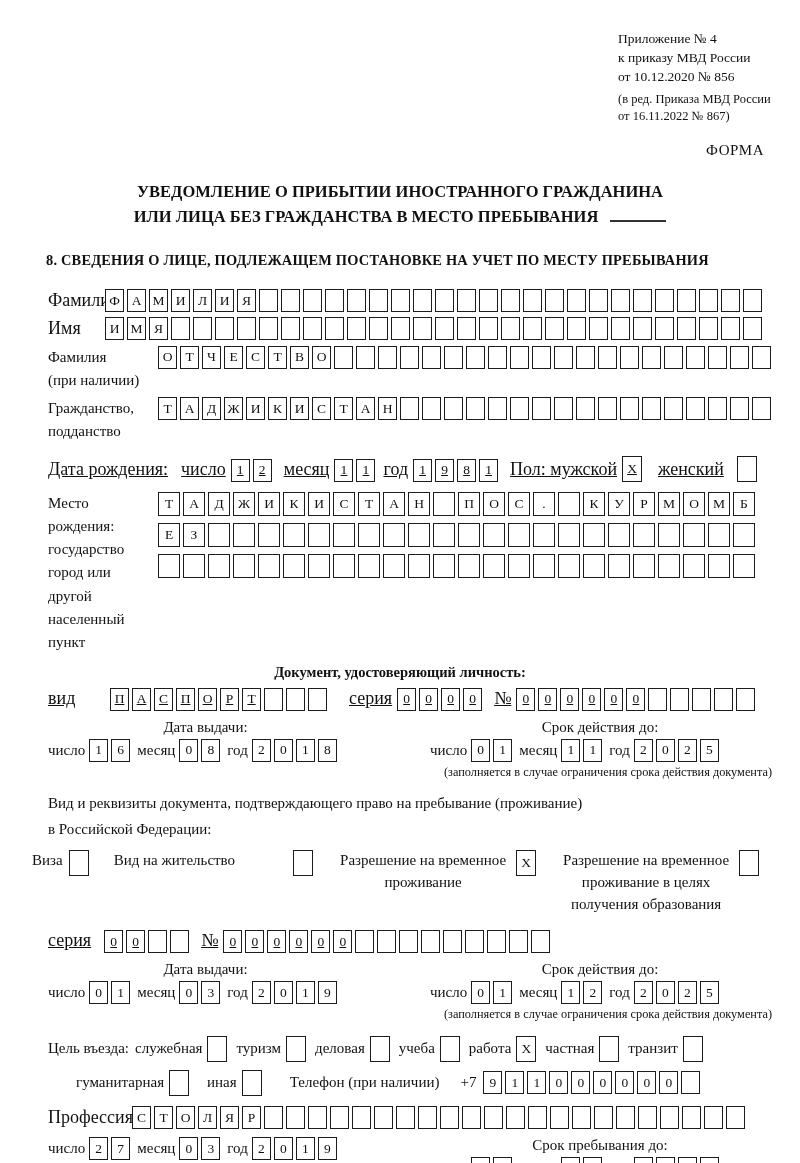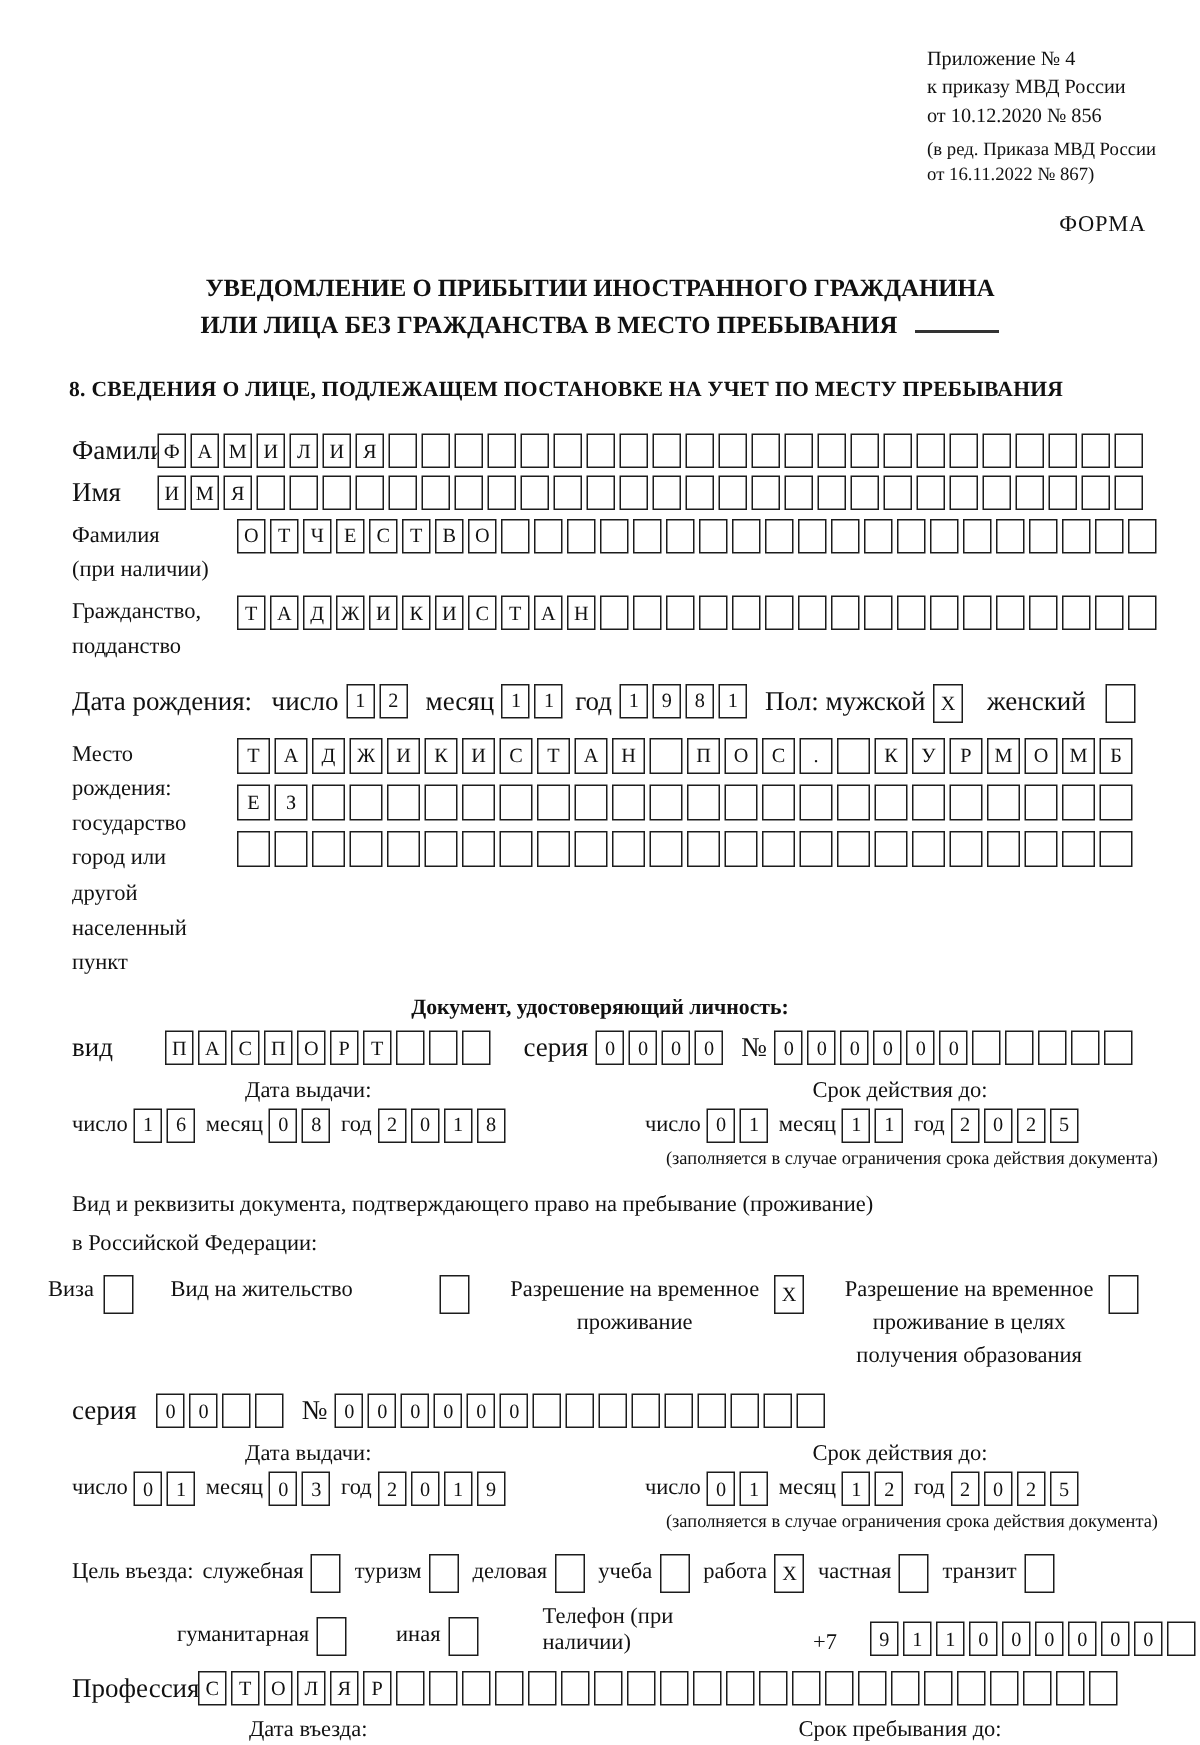--- a/index.html
+++ b/index.html
@@ -19,21 +19,21 @@
   .lbl{font-size:18px;line-height:1.3;flex:none;}
   .lbl-col{flex:none;font-size:15px;line-height:1.55;}
   .w57{width:57px;} .w110{width:110px;} .w80{width:84px;}
   .boxrow{display:flex;flex-wrap:nowrap;}
   .cell{box-sizing:border-box;flex:none;width:19px;height:23px;border:1.6px solid #1c1c1c;margin-right:3px;
         display:flex;align-items:center;justify-content:center;font-size:13.5px;line-height:1;background:#fff;}
   .wide .cell{width:22px;height:24px;}
   .cbrow .cell{width:20px;height:26px;}
   .stackrows .boxrow{margin-bottom:7px;}
 
-  .inline{display:flex;align-items:flex-start;gap:5px;font-size:15px;}
+  .inline{display:flex;align-items:flex-end;gap:5px;font-size:15px;text-decoration:underline;}
   .gap8{margin-left:8px;} .gap14{margin-left:14px;} .gap4{margin-left:4px;}
 
   .doc-heading{text-align:center;font-weight:bold;font-size:14.5px;margin-top:10px;}
 
   .daterow{display:flex;padding:0 30px 0 48px;margin-top:8px;}
   .dg{display:flex;flex-direction:column;}
   .dg-left{width:315px;}
   .dg-right{width:340px;margin-left:auto;}
   .dg-head{text-align:center;font-size:15px;margin-bottom:3px;}
   .dg-line{display:flex;align-items:center;gap:4px;font-size:15px;}
@@ -41,21 +41,21 @@
 
   .intro{padding-left:48px;font-size:15px;line-height:1.75;margin-top:10px;}
 
   .perm-row{display:flex;align-items:flex-start;padding-left:32px;margin-top:8px;}
   .perm-item{display:flex;align-items:flex-start;}
   .perm-text{font-size:15px;line-height:1.45;text-align:center;}
   .perm-text.left{text-align:left;}
   .mr6{margin-right:6px;} .mr10{margin-right:10px;}
 
   .purpose{display:flex;align-items:center;gap:6px;padding-left:48px;margin-top:14px;font-size:15px;flex-wrap:nowrap;}
-  .purpose2{display:flex;align-items:flex-end;gap:22px;padding-left:118px;margin-top:8px;font-size:15px;}
+  .purpose2{display:flex;align-items:center;gap:7px;padding-left:76px;margin-top:8px;font-size:15px;}
   .p-item{display:flex;align-items:center;gap:5px;}
 </style>
 </head>
 <body>
 
 <div class="page">
 
   <div class="appendix">
     <div>Приложение № 4</div>
     <div>к приказу МВД России</div>
@@ -644,21 +644,20 @@
         <span class="cell"></span>
         <span class="cell"></span>
         <span class="cell"></span>
         <span class="cell"></span>
         <span class="cell"></span>
       </span>
   </div>
 
   <div class="daterow">
     <div class="dg dg-left">
-      <div class="dg-head">Дата въезда:</div>
       <div class="dg-line">
         <span>число</span>
         <span class="boxrow">
             <span class="cell">2</span>
             <span class="cell">7</span>
           </span>
         <span>месяц</span>
         <span class="boxrow">
             <span class="cell">0</span>
             <span class="cell">3</span>

